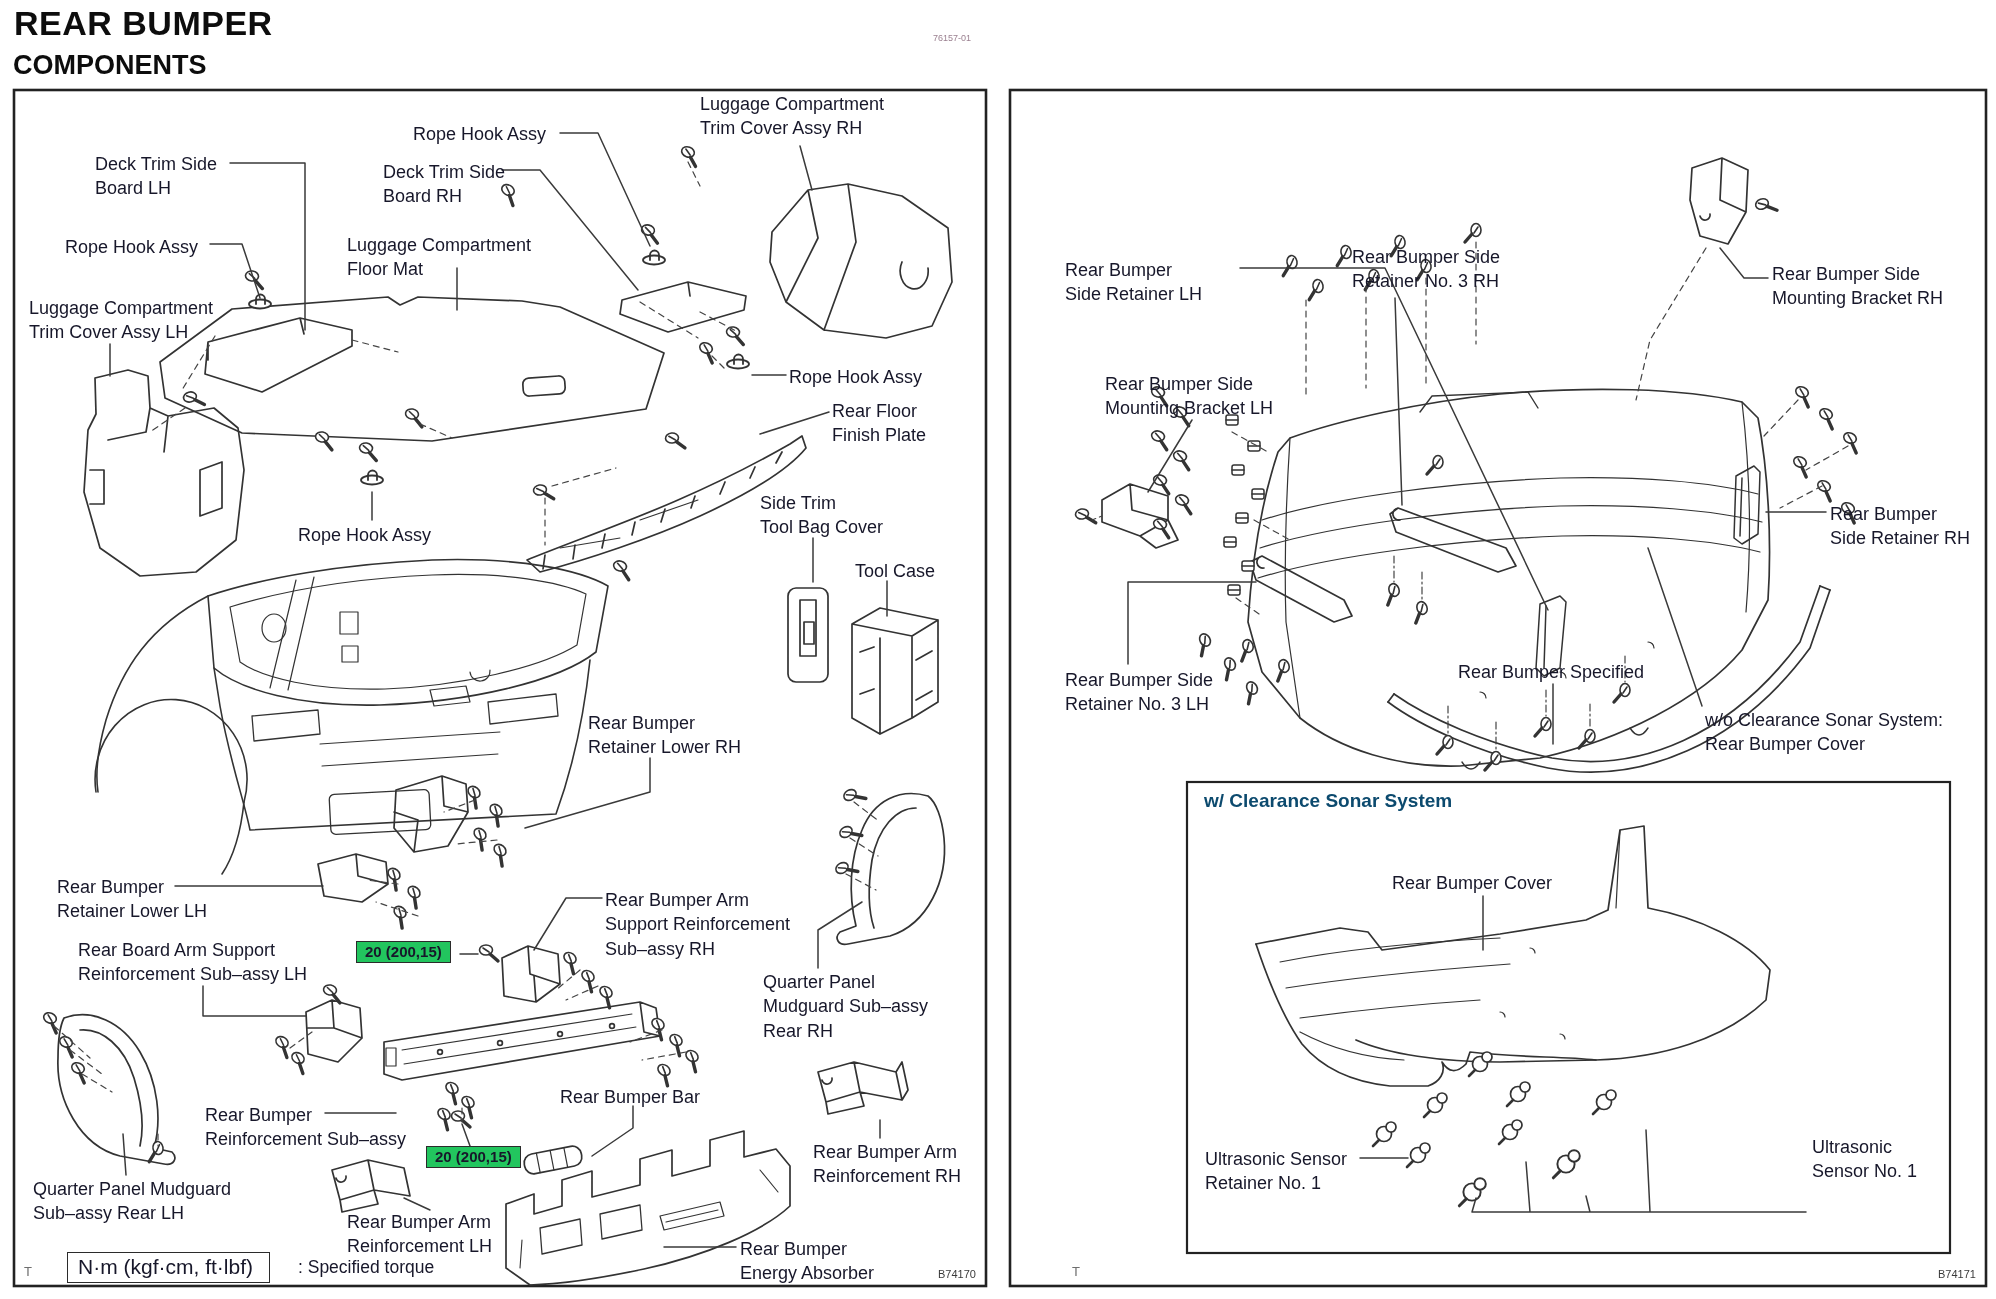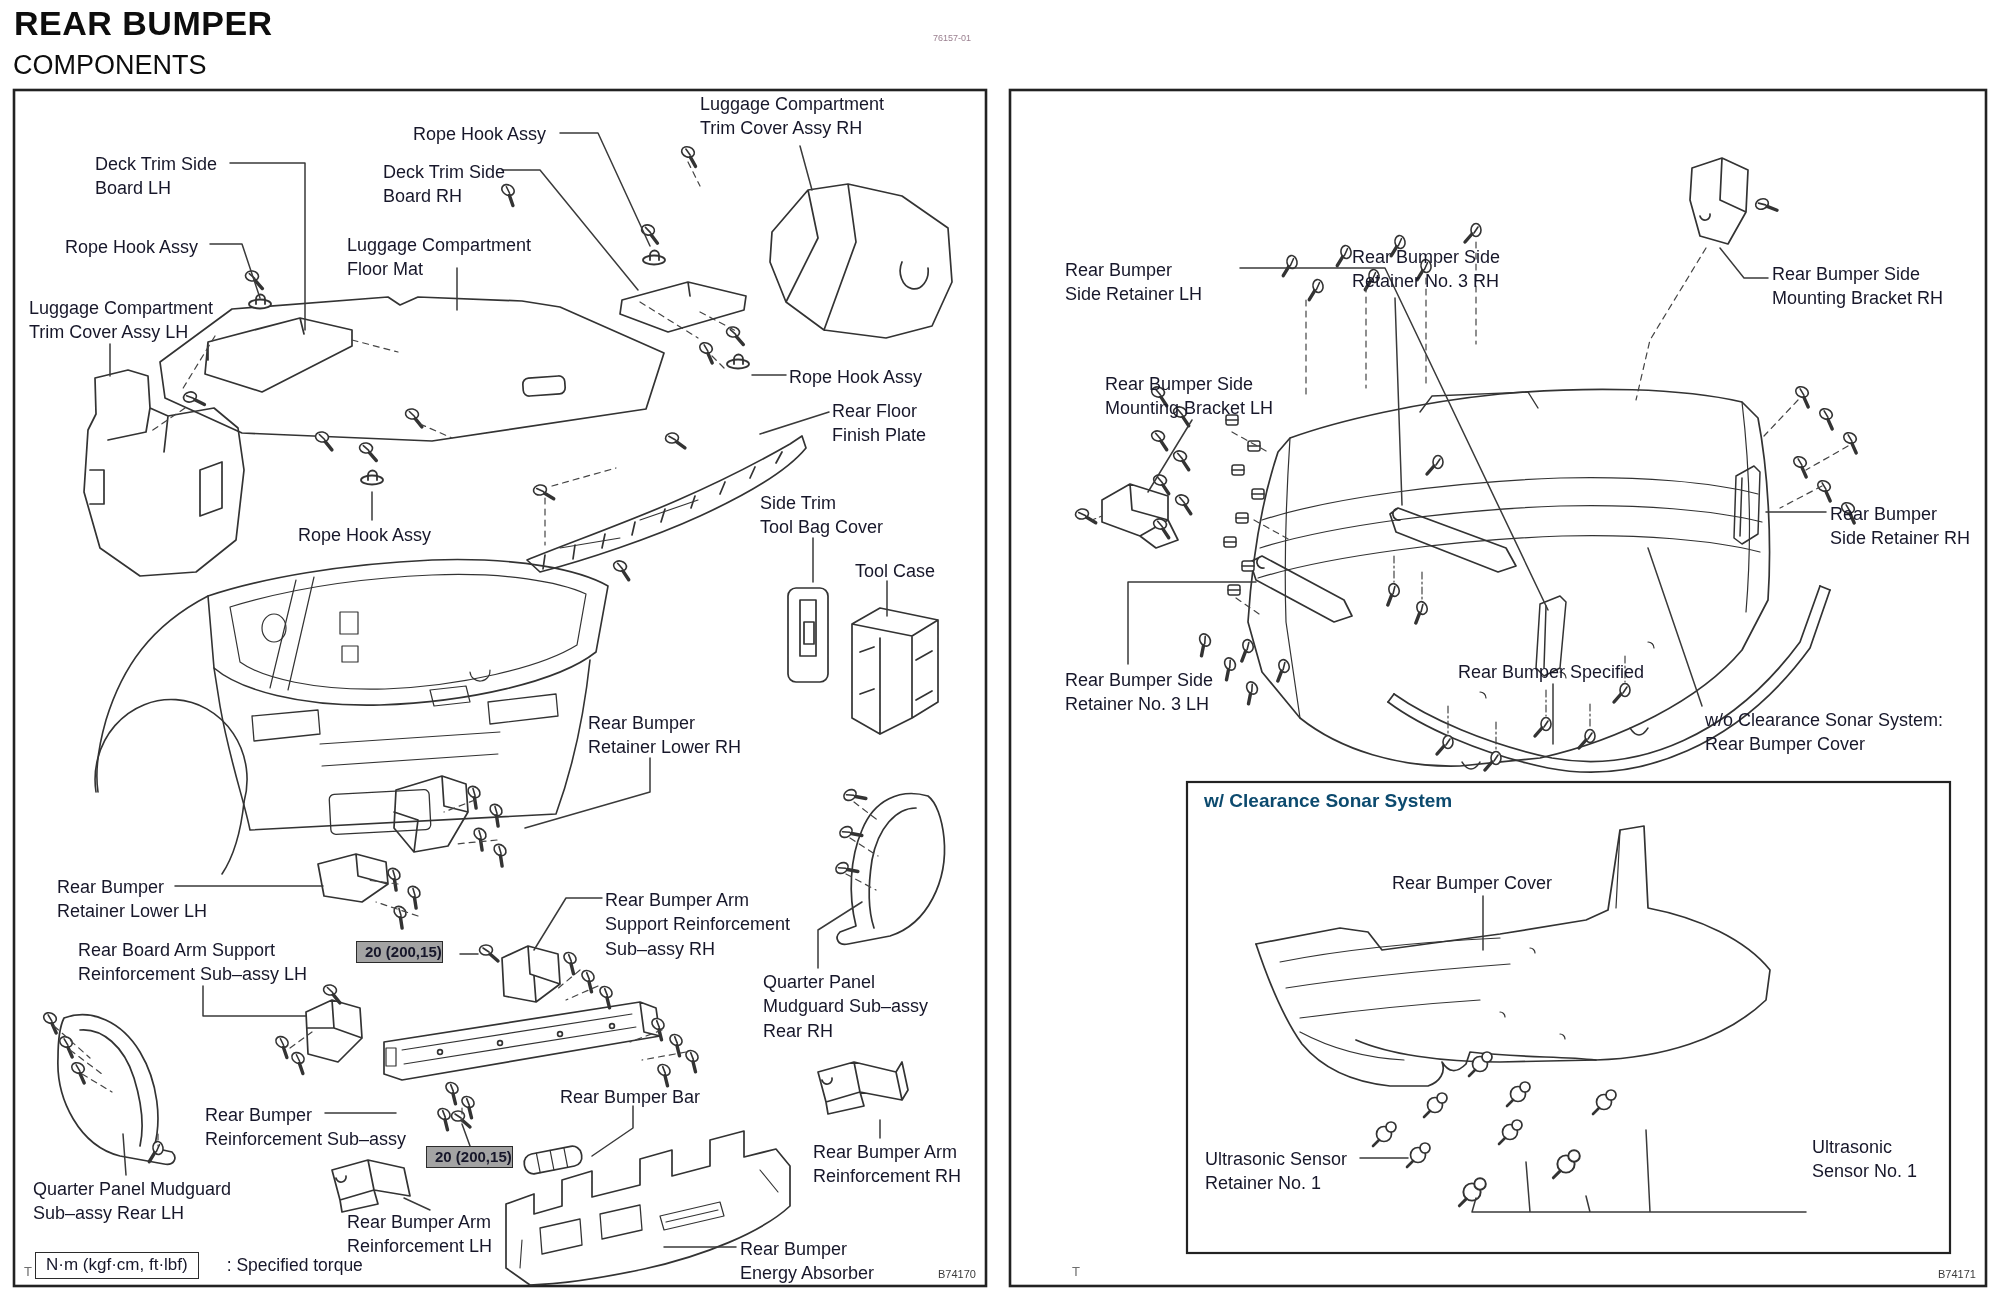--- a/index.html
+++ b/index.html
@@ -3,27 +3,27 @@
 <meta charset="utf-8">
 <style>
   html,body{margin:0;padding:0;background:#fff;}
   body{width:1996px;height:1299px;position:relative;overflow:hidden;
        font-family:"Liberation Sans", sans-serif;color:#17172a;}
   #art{position:absolute;left:0;top:0;z-index:1;}
   .lbl{position:absolute;z-index:2;font-size:18px;line-height:1.36;
        white-space:pre-line;color:#17172a;}
   .title{position:absolute;left:14px;top:4px;font-size:34px;font-weight:bold;
          letter-spacing:.5px;color:#0d0d0d;z-index:2;}
-  .subtitle{position:absolute;left:13px;top:50px;font-size:27px;font-weight:normal;
+  .subtitle{position:absolute;left:13px;top:50px;font-size:27px;font-weight:bold;
          color:#0d0d0d;z-index:2;}
   .docnum{position:absolute;left:933px;top:33px;font-size:9px;color:#9b8090;z-index:2;}
-  .tbox{position:absolute;z-index:3;border:1.6px solid #2b2b2b;background:#a3a3a3;
-        font-size:15px;font-weight:bold;padding:1px 0 2px 8px;color:#17172a;}
+  .tbox{position:absolute;z-index:3;border:1.6px solid #2b2b2b;background:#22c55e;
+        font-size:15px;font-weight:bold;padding:1px 8px 2px 8px;color:#17172a;}
   .legend{position:absolute;left:35px;top:1252px;z-index:3;display:flex;align-items:center;}
-  .legend .unit{border:1.6px solid #2b2b2b;padding:2px 10px 3px 10px;font-size:17px;}
+  .legend .unit{border:1.6px solid #2b2b2b;padding:2px 16px 3px 10px;font-size:21px;margin-left:32px;}
   .legend .desc{margin-left:28px;font-size:17.5px;}
   .tmark{position:absolute;z-index:2;font-size:13px;color:#6e6e6e;}
   .figid{position:absolute;z-index:2;font-size:11px;color:#3a3a3a;text-align:right;}
   .inset-title{position:absolute;left:1204px;top:790px;z-index:2;font-size:19px;
         font-weight:bold;color:#0c4a6e;}
 </style>
 </head>
 <body>
 
 <div class="title">REAR BUMPER</div>

